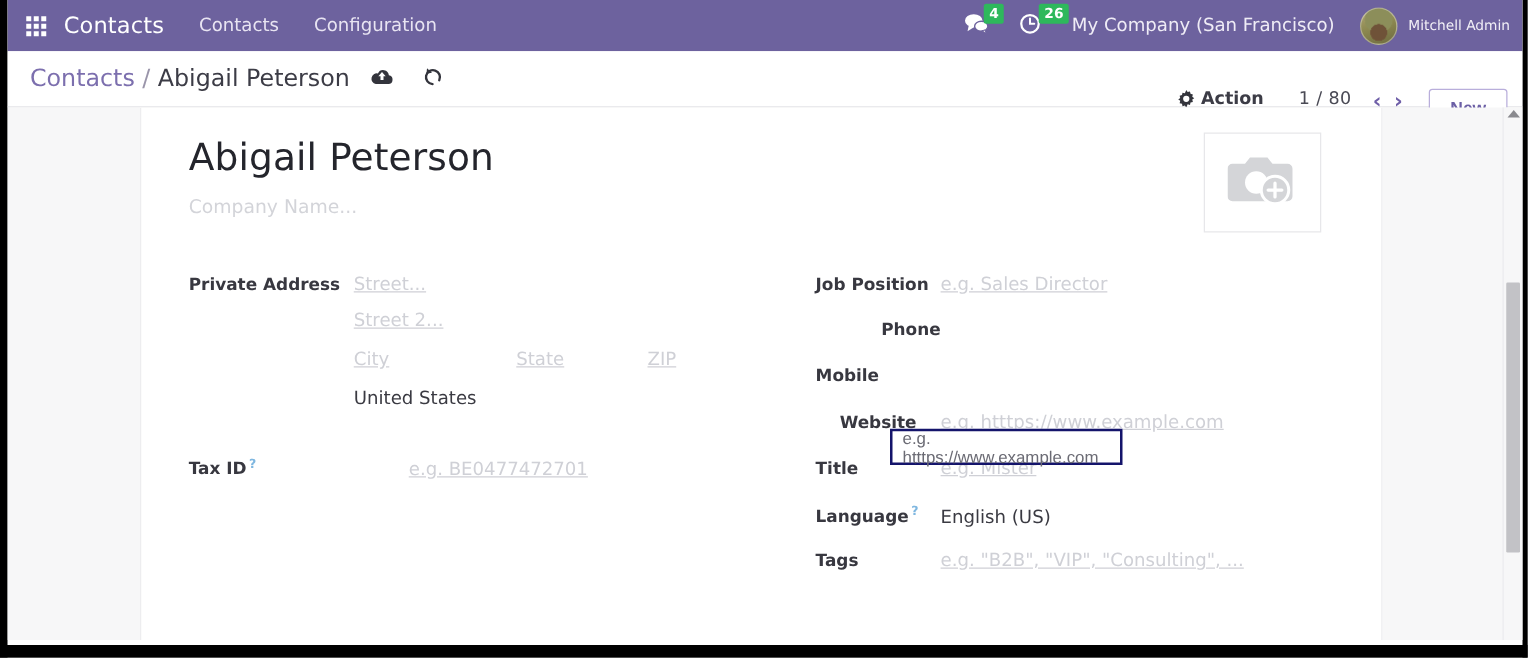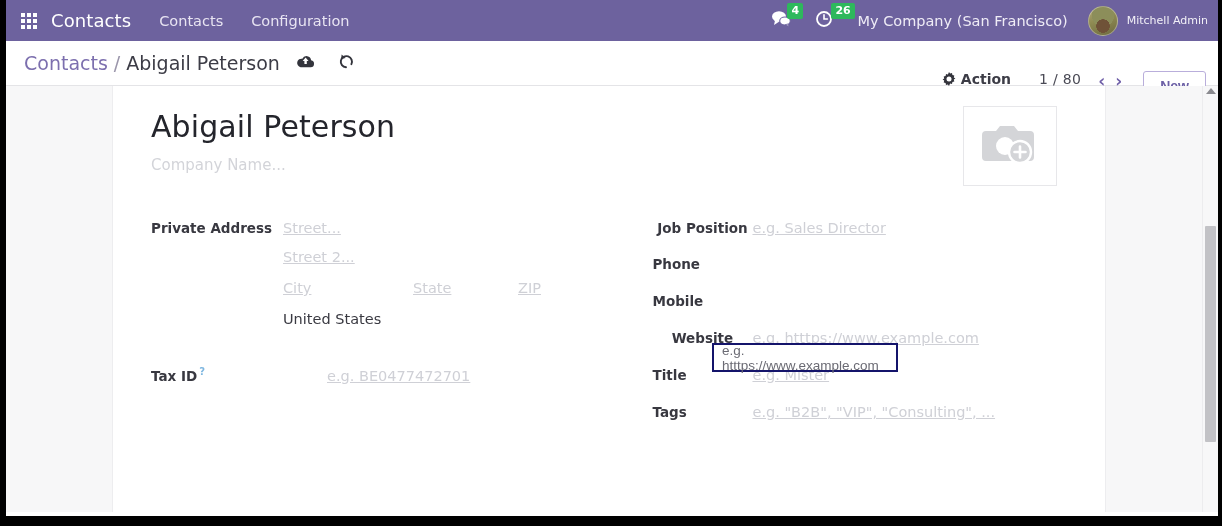--- a/index.html
+++ b/index.html
@@ -463,39 +463,45 @@
 
           <div class="f-row" style="margin-top:22px;gap:44px;">
             <div class="f-label">
               <span>Tax ID</span><span class="help-mark">?</span>
             </div>
             <div class="ph">e.g. BE0477472701</div>
           </div>
         </div>
 
         <div class="col-right">
-          <div class="f-row" style="min-height:36px;text-align:center;">
+          <div class="f-row" style="min-height:36px;">
             <div class="f-label">Job Position</div>
             <div class="ph">e.g. Sales Director</div>
           </div>
-          <div class="f-row" style="min-height:37px;">
+          <div class="f-row" style="min-height:37px;text-align:right;">
             <div class="f-label">Phone</div>
             <div class="f-value"></div>
           </div>
           <div class="f-row" style="min-height:37px;">
             <div class="f-label">Mobile</div>
             <div class="f-value"></div>
           </div>
           <div class="f-row" style="min-height:37px;text-align:center;">
             <div class="f-label">Website</div>
             <div class="ph">e.g. htttps://www.example.com</div>
           </div>
           <div class="f-row" style="min-height:37px;">
             <div class="f-label">Title</div>
             <div class="ph">e.g. Mister</div>
+          </div>
+          <div class="f-row" style="min-height:37px;">
+            <div class="f-label">
+              <span>Language</span><span class="help-mark">?</span>
+            </div>
+            <div class="f-value">English (US)</div>
           </div>
           <div class="f-row" style="min-height:37px;">
             <div class="f-label">Tags</div>
             <div class="ph">e.g. "B2B", "VIP", "Consulting", ...</div>
           </div>
         </div>
       </div>
     </div>
 
   </div>

